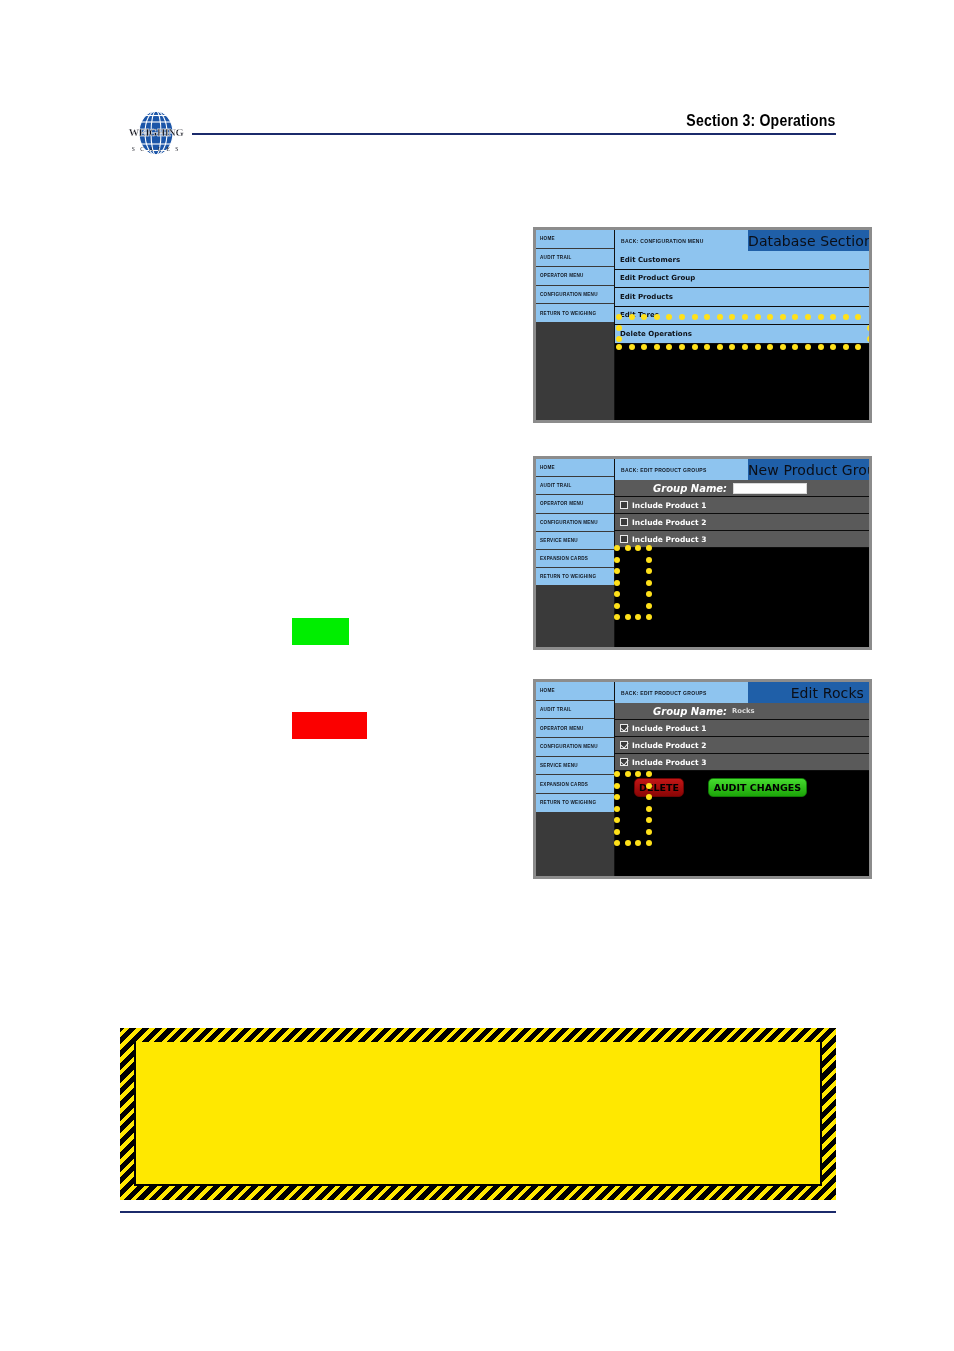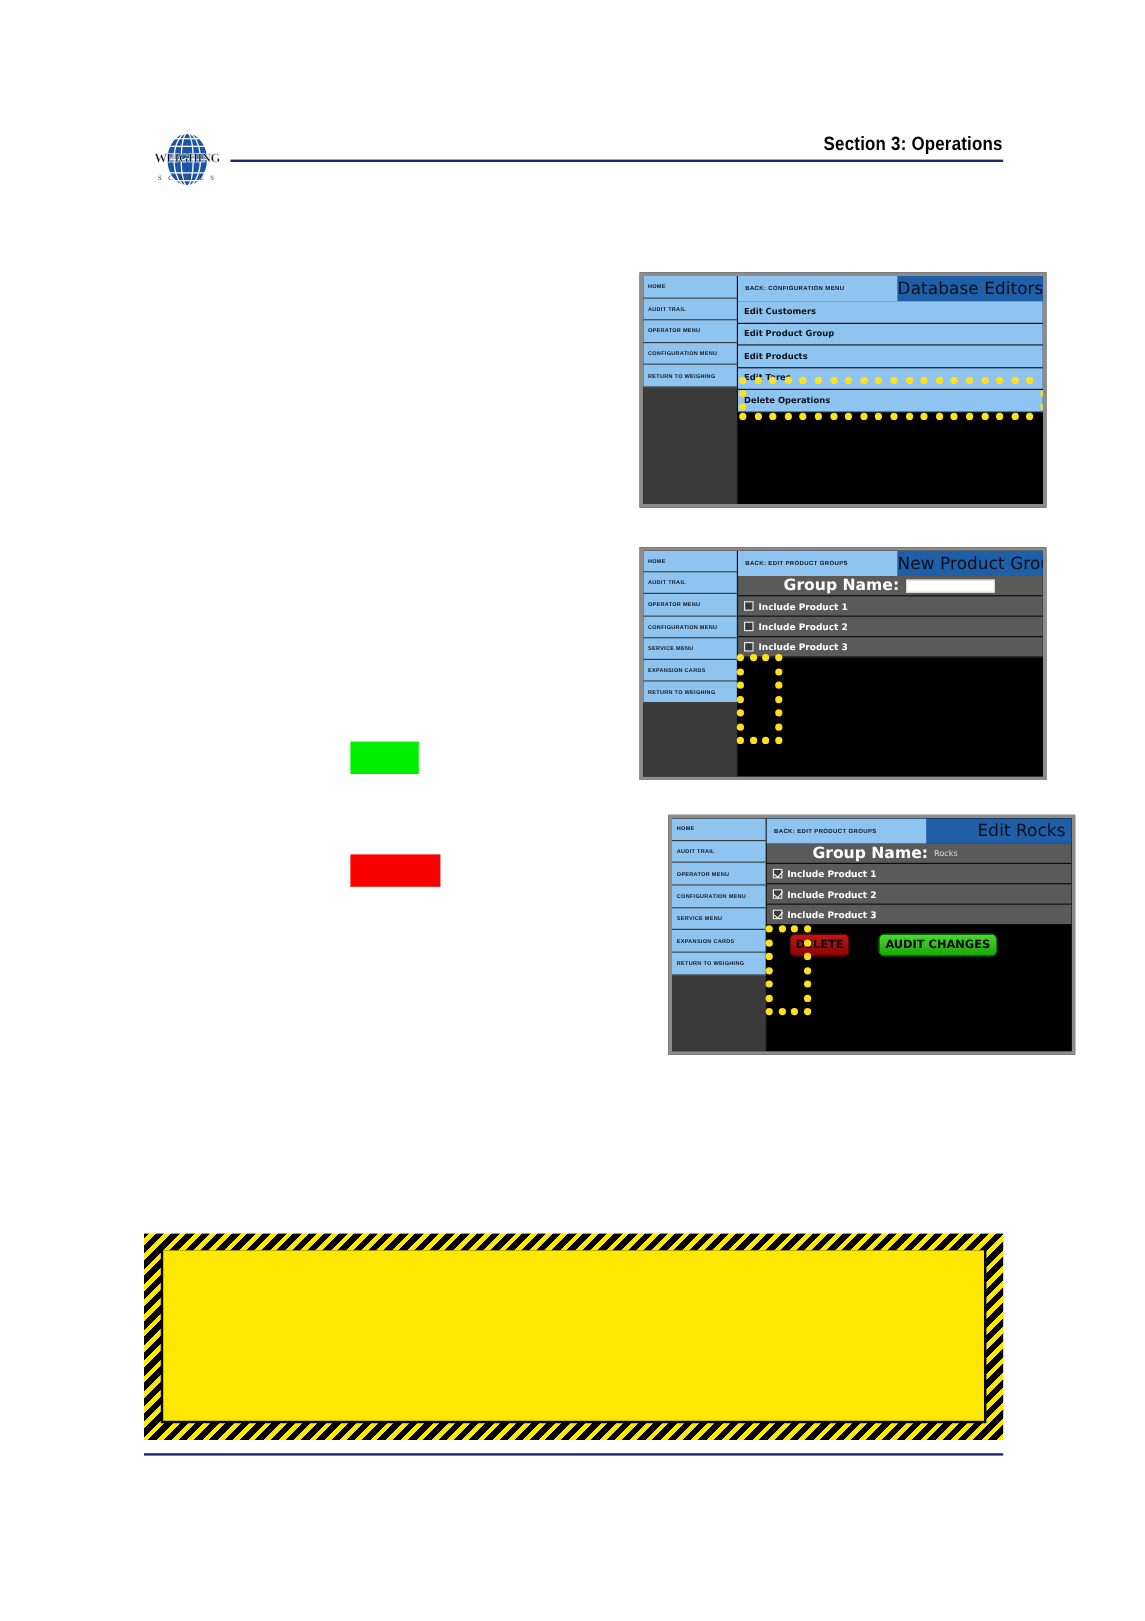--- a/index.html
+++ b/index.html
@@ -94,21 +94,21 @@
   
   .device {
     position: absolute;
     background: #000000;
     border: 3px solid #8c8c8c;
     box-sizing: border-box;
     overflow: hidden;
   }
   #device-1 { left: 533px; top: 227px;  width: 339px; height: 196px; }
   #device-2 { left: 533px; top: 456px;  width: 339px; height: 194px; }
-  #device-3 { left: 533px; top: 679px;  width: 339px; height: 200px; margin-left: 24px; }
+  #device-3 { left: 533px; top: 679px;  width: 339px; height: 200px; }
 
   .device-inner {
     position: absolute;
     inset: 0;
     display: flex;
     background: #000000;
   }
 
   
   .sidebar {
@@ -212,28 +212,29 @@
     padding-left: 5px;
     box-sizing: border-box;
     color: #ffffff;
     font-size: 7.5px;
     font-weight: bold;
     font-family: "DejaVu Sans", sans-serif;
     white-space: nowrap;
   }
   .grp-label {
     margin-left: 33px;
-    font-size: 13px;
+    font-size: 10px;
     font-weight: bold;
     color: #ffffff;
+    font-style: italic;
   }
   .grp-value {
     margin-left: 5px;
     font-size: 6.8px;
-    font-weight: normal;
+    font-weight: bold;
     color: #dddddd;
   }
   .grp-input {
     margin-left: 6px;
     width: 74px;
     height: 11px;
     background: #ffffff;
     border: 1px solid #d9d9d9;
     box-sizing: border-box;
   }
@@ -391,21 +392,21 @@
       <div class="side-item">HOME</div>
       <div class="side-item">AUDIT TRAIL</div>
       <div class="side-item">OPERATOR MENU</div>
       <div class="side-item">CONFIGURATION MENU</div>
       <div class="side-item">RETURN TO WEIGHING</div>
       <div class="side-filler"></div>
     </div>
     <div class="main">
       <div class="titlebar">
         <div class="back-btn">BACK: CONFIGURATION MENU</div>
-        <div class="screen-title">Database Editors</div>
+        <div class="screen-title">Database Section</div>
       </div>
       <div class="menu-row">Edit Customers</div>
       <div class="menu-row">Edit Product Group</div>
       <div class="menu-row">Edit Products</div>
       <div class="menu-row">Edit Tares</div>
       <div class="menu-row">Delete Operations</div>
       <div class="btn-area"></div>
     </div>
   </div>
 

